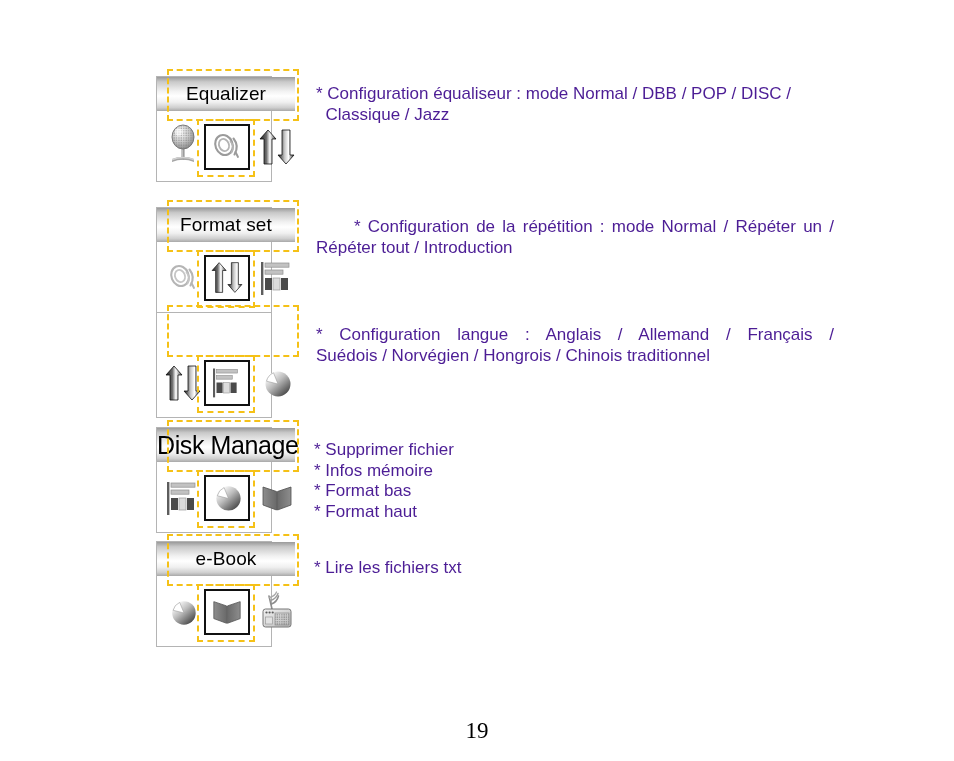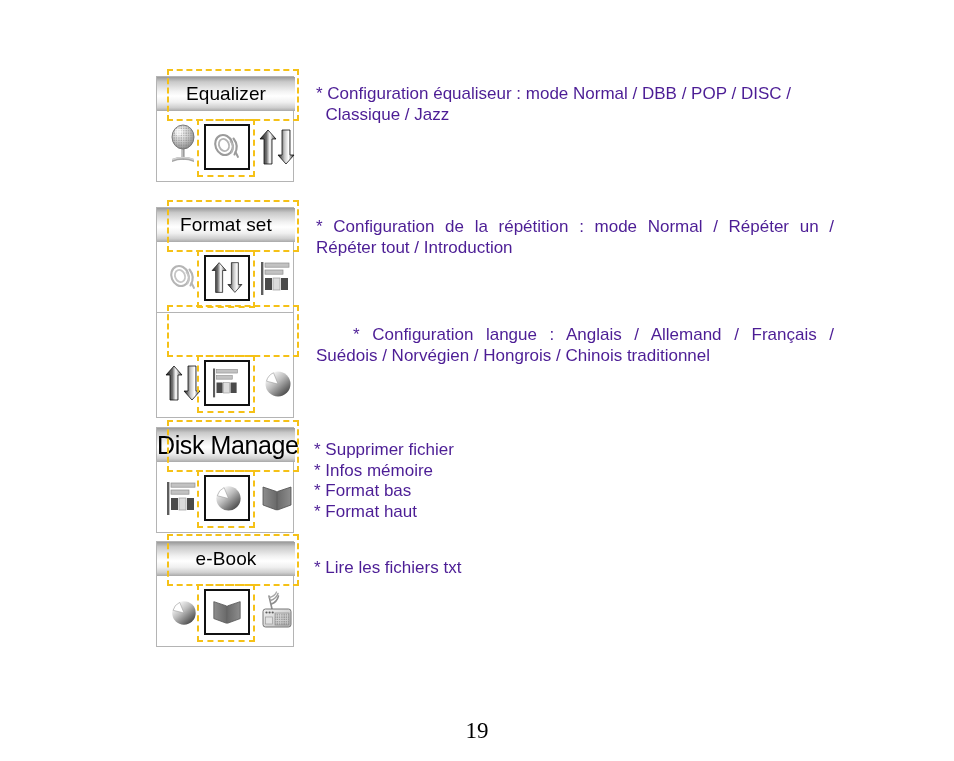--- a/index.html
+++ b/index.html
@@ -24,21 +24,21 @@
 
   
   .row {
     position: absolute;
     left: 156px;
   }
   .panel {
     position: absolute;
     left: 0;
     top: 0;
-    width: 138px;
+    width: 116px;
     height: 106px;
     border: 1px solid #b4b4b4;
     background: #ffffff;
     box-sizing: border-box;
   }
   .titlebar {
     position: absolute;
     left: 0;
     top: 0;
     width: 138px;
@@ -269,21 +269,21 @@
           </svg>
         </div>
 
       </div>
     </div>
     <div class="hl hl-title"></div>
     <div class="hl hl-icon"></div>
   </div>
 
   <div class="desc justify" style="left:316px; top:217px; width:518px;">
-    <span class="ln" style="white-space:normal; text-align:justify; text-align-last:justify;">* Configuration de la répétition : mode Normal / Répéter un /</span>
+    <span class="ln" style="white-space:normal; text-align:justify; text-align-last:justify;margin-left:38px;">* Configuration de la répétition : mode Normal / Répéter un /</span>
     <span class="ln">Répéter tout / Introduction</span>
   </div>
 
   <div class="row" style="top:312px;">
     <div class="panel">
       <div class="iconrow">
 
         <div class="ic left">
           <svg width="36" height="40" viewBox="0 0 36 40">
             <defs>
@@ -330,21 +330,21 @@
           </svg>
         </div>
 
       </div>
     </div>
     <div class="hl hl-title"></div>
     <div class="hl hl-icon"></div>
   </div>
 
   <div class="desc justify" style="left:316px; top:325px; width:518px;">
-    <span class="ln" style="white-space:normal; text-align:justify; text-align-last:justify;margin-left:37px;">* Configuration langue : Anglais / Allemand / Français /</span>
+    <span class="ln" style="white-space:normal; text-align:justify; text-align-last:justify;">* Configuration langue : Anglais / Allemand / Français /</span>
     <span class="ln">Suédois / Norvégien / Hongrois / Chinois traditionnel</span>
   </div>
 
   <div class="row" style="top:427px;">
     <div class="panel">
       <div class="titlebar tight">
         <span class="tlabel">Disk Manage</span>
       </div>
       <div class="iconrow">
 

